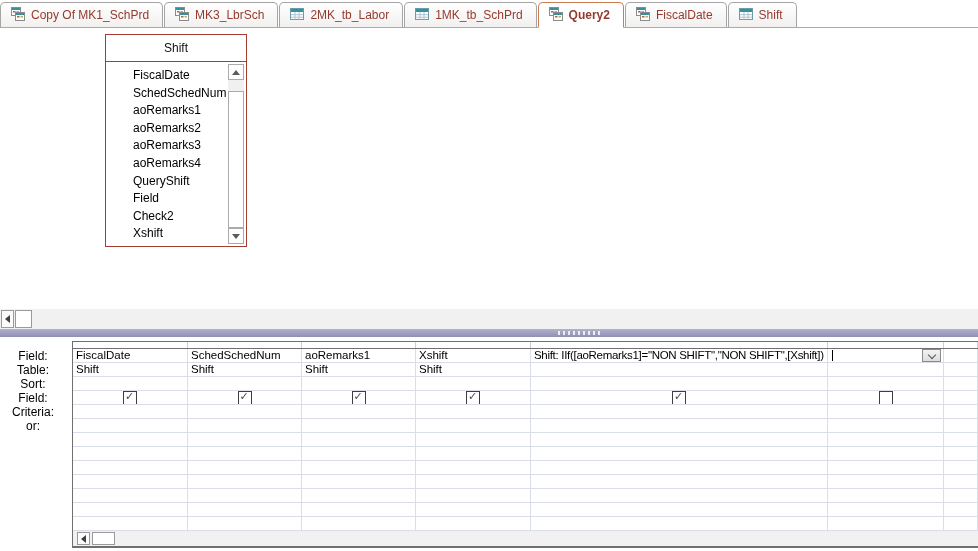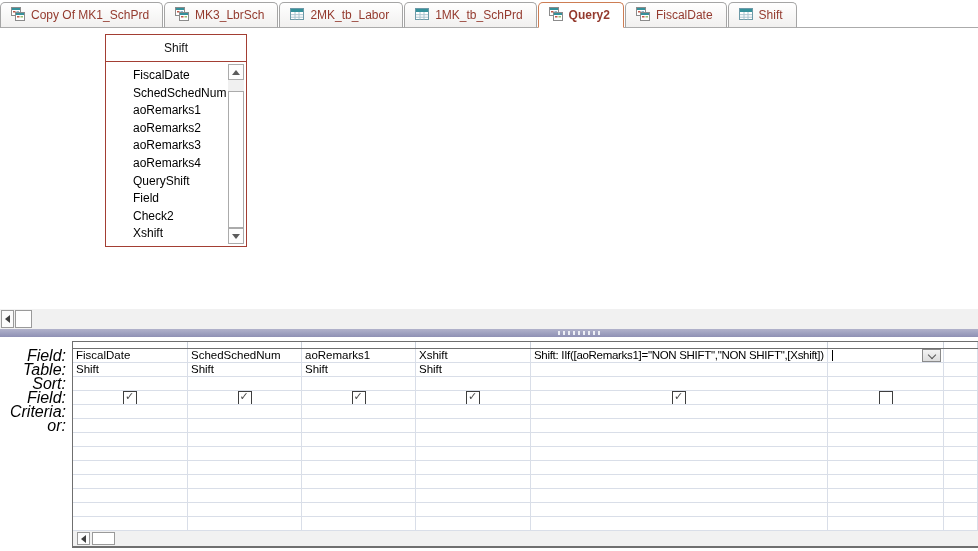--- a/index.html
+++ b/index.html
@@ -67,21 +67,21 @@
     display:flex; align-items:center; justify-content:center;
   }
   .hs-thumb { position:absolute; left:15px; top:1px; width:17px; height:18px; box-sizing:border-box; background:#fff; border:1px solid #9a9a9a; }
 
   
   .splitter { position:absolute; left:0; top:329px; width:978px; height:8px; background:linear-gradient(#b1b2cb,#8e90b4); }
   .grip { position:absolute; left:558px; top:2px; display:flex; gap:3px; }
   .grip span { width:2px; height:4px; background:#eceef5; }
 
   
-  .rowlabels { position:absolute; left:0; top:349px; width:69px; text-align:right; font-size:16px; color:#000;font-style:italic; }
+  .rowlabels { position:absolute; left:0; top:349px; width:69px; text-align:center; font-size:12px; color:#000; }
   .rowlabels div { height:14px; line-height:14px; padding-right:3px; }
 
   .gridbox {
     position:absolute; left:72px; top:341px; width:906px; height:207px; box-sizing:border-box;
     border-left:1px solid #6f6f6f; border-bottom:2px solid #6f6f6f; background:#fff;
   }
   .qhead {
     height:8px; box-sizing:border-box; border-top:1px solid #6f6f6f; border-bottom:1px solid #6f6f6f;
     display:grid; grid-template-columns:115px 114px 114px 115px 297px 116px auto;
   }

